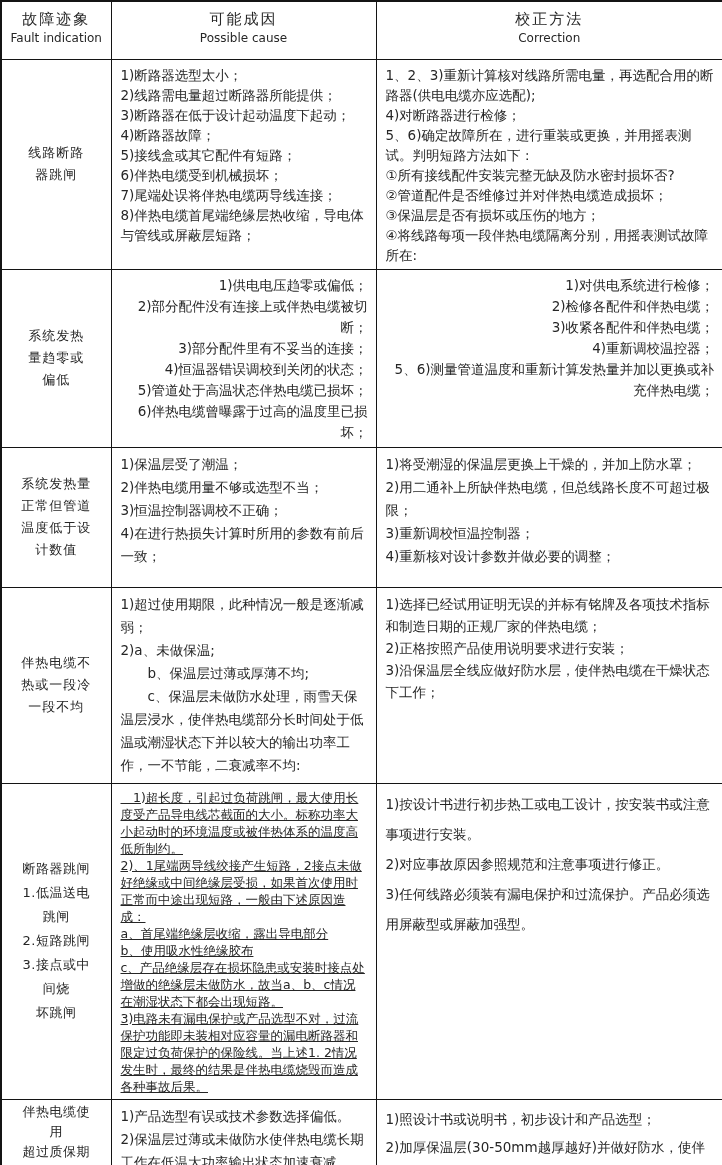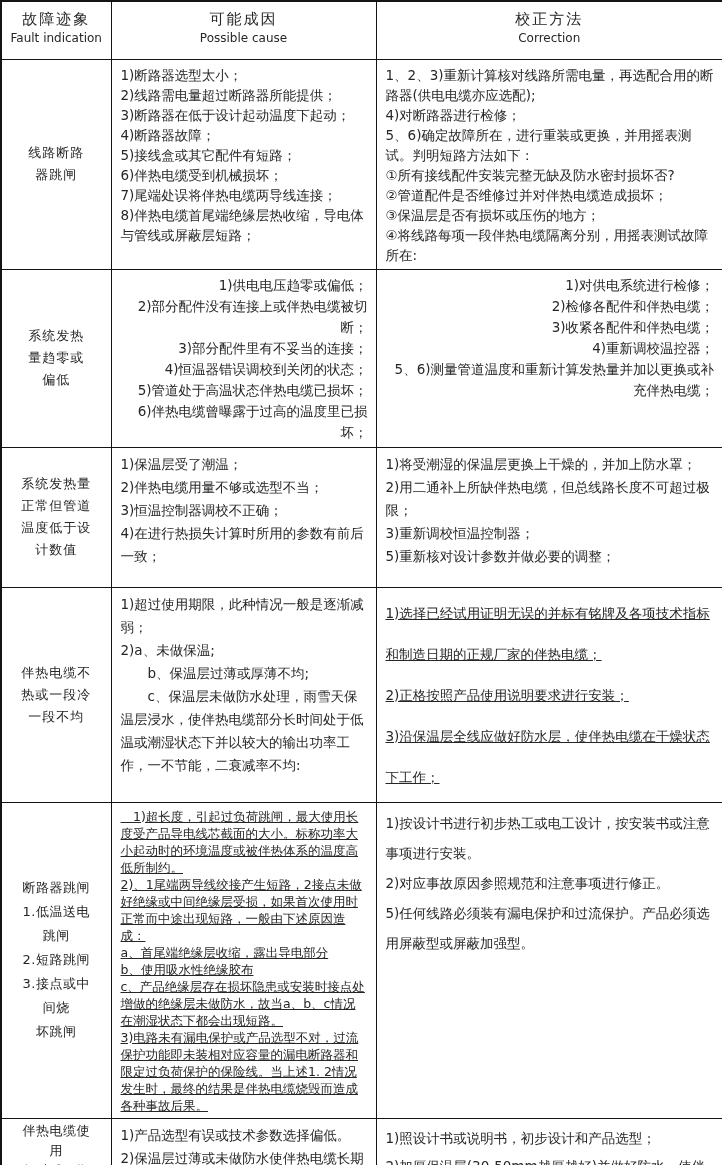--- a/index.html
+++ b/index.html
@@ -61,21 +61,21 @@
   tr.r0 td.cause, tr.r0 td.corr { line-height: 20px; }
 
   tr.r1 { height: 130px; }
   tr.r1 td.cause, tr.r1 td.corr { line-height: 21px; text-align: right; }
 
   tr.r2 { height: 140px; }
   tr.r2 td.cause, tr.r2 td.corr { line-height: 23px; }
 
   tr.r3 { height: 196px; }
   tr.r3 td.cause { line-height: 23px; }
-  tr.r3 td.corr  { line-height: 41px; text-decoration: underline; }
+  tr.r3 td.corr  { line-height: 22px; }
 
   tr.r4 { height: 312px; }
   tr.r4 td.cause { line-height: 17px; font-size: 12.5px; text-decoration: underline; }
   tr.r4 td.corr  { line-height: 30px; }
   tr.r4 td.fault { line-height: 24px; letter-spacing: 0.5px; }
 
   tr.r5 { height: 119px; }
   tr.r5 td.cause { line-height: 23px; }
   tr.r5 td.corr  { line-height: 28px; }
   tr.r5 td.fault { line-height: 20px; letter-spacing: 0.5px; }
@@ -147,21 +147,21 @@
 正常但管道
 温度低于设
 计数值</td>
         <td class="cause">1)保温层受了潮温；
 2)伴热电缆用量不够或选型不当；
 3)恒温控制器调校不正确；
 4)在进行热损失计算时所用的参数有前后一致；</td>
         <td class="corr">1)将受潮湿的保温层更换上干燥的，并加上防水罩；
 2)用二通补上所缺伴热电缆，但总线路长度不可超过极限；
 3)重新调校恒温控制器；
-5)重新核对设计参数并做必要的调整；</td>
+4)重新核对设计参数并做必要的调整；</td>
       </tr>
       <tr class="r3">
         <td class="fault">伴热电缆不
 热或一段冷
 一段不均</td>
         <td class="cause">1)超过使用期限，此种情况一般是逐渐减弱；
 2)a、未做保温;
 　　b、保温层过薄或厚薄不均;
 　　c、保温层未做防水处理，雨雪天保温层浸水，使伴热电缆部分长时间处于低温或潮湿状态下并以较大的输出功率工作，一不节能，二衰减率不均:</td>
         <td class="corr">1)选择已经试用证明无误的并标有铭牌及各项技术指标和制造日期的正规厂家的伴热电缆；
@@ -175,21 +175,21 @@
 3.接点或中间烧
 坏跳闸</td>
         <td class="cause">　1)超长度，引起过负荷跳闸，最大使用长度受产品导电线芯截面的大小。标称功率大小起动时的环境温度或被伴热体系的温度高低所制约。
 2)、1尾端两导线绞接产生短路，2接点未做好绝缘或中间绝缘层受损，如果首次使用时正常而中途出现短路，一般由下述原因造成：
 a、首尾端绝缘层收缩，露出导电部分
 b、使用吸水性绝缘胶布
 c、产品绝缘层存在损坏隐患或安装时接点处增做的绝缘层未做防水，故当a、b、c情况在潮湿状态下都会出现短路。
 3)电路未有漏电保护或产品选型不对，过流保护功能即未装相对应容量的漏电断路器和限定过负荷保护的保险线。当上述1. 2情况发生时，最终的结果是伴热电缆烧毁而造成各种事故后果。</td>
         <td class="corr">1)按设计书进行初步热工或电工设计，按安装书或注意事项进行安装。
 2)对应事故原因参照规范和注意事项进行修正。
-5)任何线路必须装有漏电保护和过流保护。产品必须选用屏蔽型或屏蔽加强型。</td>
+3)任何线路必须装有漏电保护和过流保护。产品必须选用屏蔽型或屏蔽加强型。</td>
       </tr>
       <tr class="r5">
         <td class="fault">伴热电缆使用
 超过质保期化
 冻时间延长或
 环境温度过低。
 防冻效果差</td>
         <td class="cause">1)产品选型有误或技术参数选择偏低。
 2)保温层过薄或未做防水使伴热电缆长期工作在低温大功率输出状态加速衰减。
 3)低温状态下开关次数频繁造成衰减率过大。</td>

